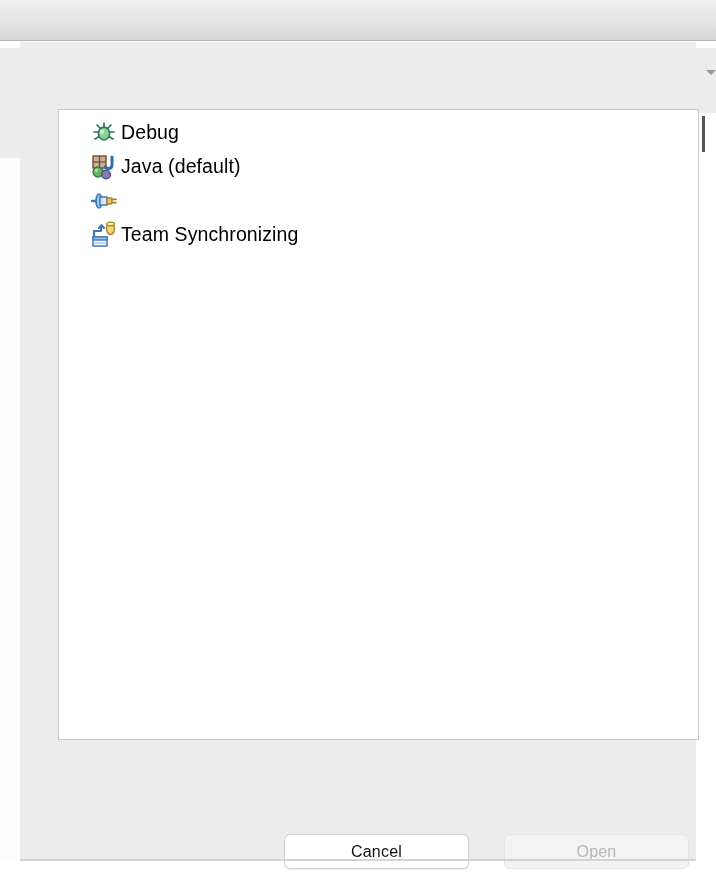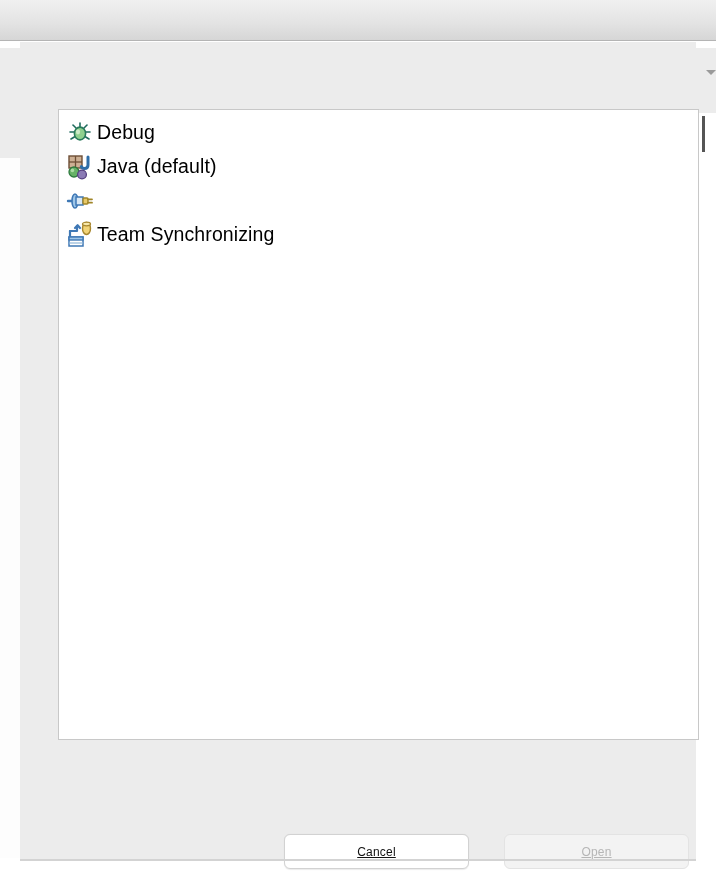--- a/index.html
+++ b/index.html
@@ -102,20 +102,21 @@
     position: absolute;
     left: 38px; top: 67px;
     width: 641px; height: 631px;
     background: #ffffff;
     border: 1px solid #c8c8c8;
     box-sizing: border-box;
     overflow: hidden;
   }
   .list-inner {
     padding: 6px 0 0 0;
+    margin-left: 24px;
   }
   .list-item {
     display: flex;
     align-items: center;
     height: 34px;
     padding-left: 6px;
     cursor: default;
   }
   .item-icon {
     width: 30px;
@@ -135,24 +136,23 @@
 
   
   .btn {
     position: absolute;
     height: 35px;
     border-radius: 6px;
     box-sizing: border-box;
     display: flex;
     align-items: center;
     justify-content: center;
-    font-size: 12px;
+    font-size: 16px;
     letter-spacing: 0.2px;
     user-select: none;
-    text-decoration: underline;
   }
   .btn-cancel {
     left: 264px; top: 792px;
     width: 185px;
     background: #ffffff;
     border: 1px solid #d2d2d2;
     box-shadow: 0 0.5px 1px rgba(0,0,0,0.08);
     color: #111111;
     cursor: pointer;
   }

